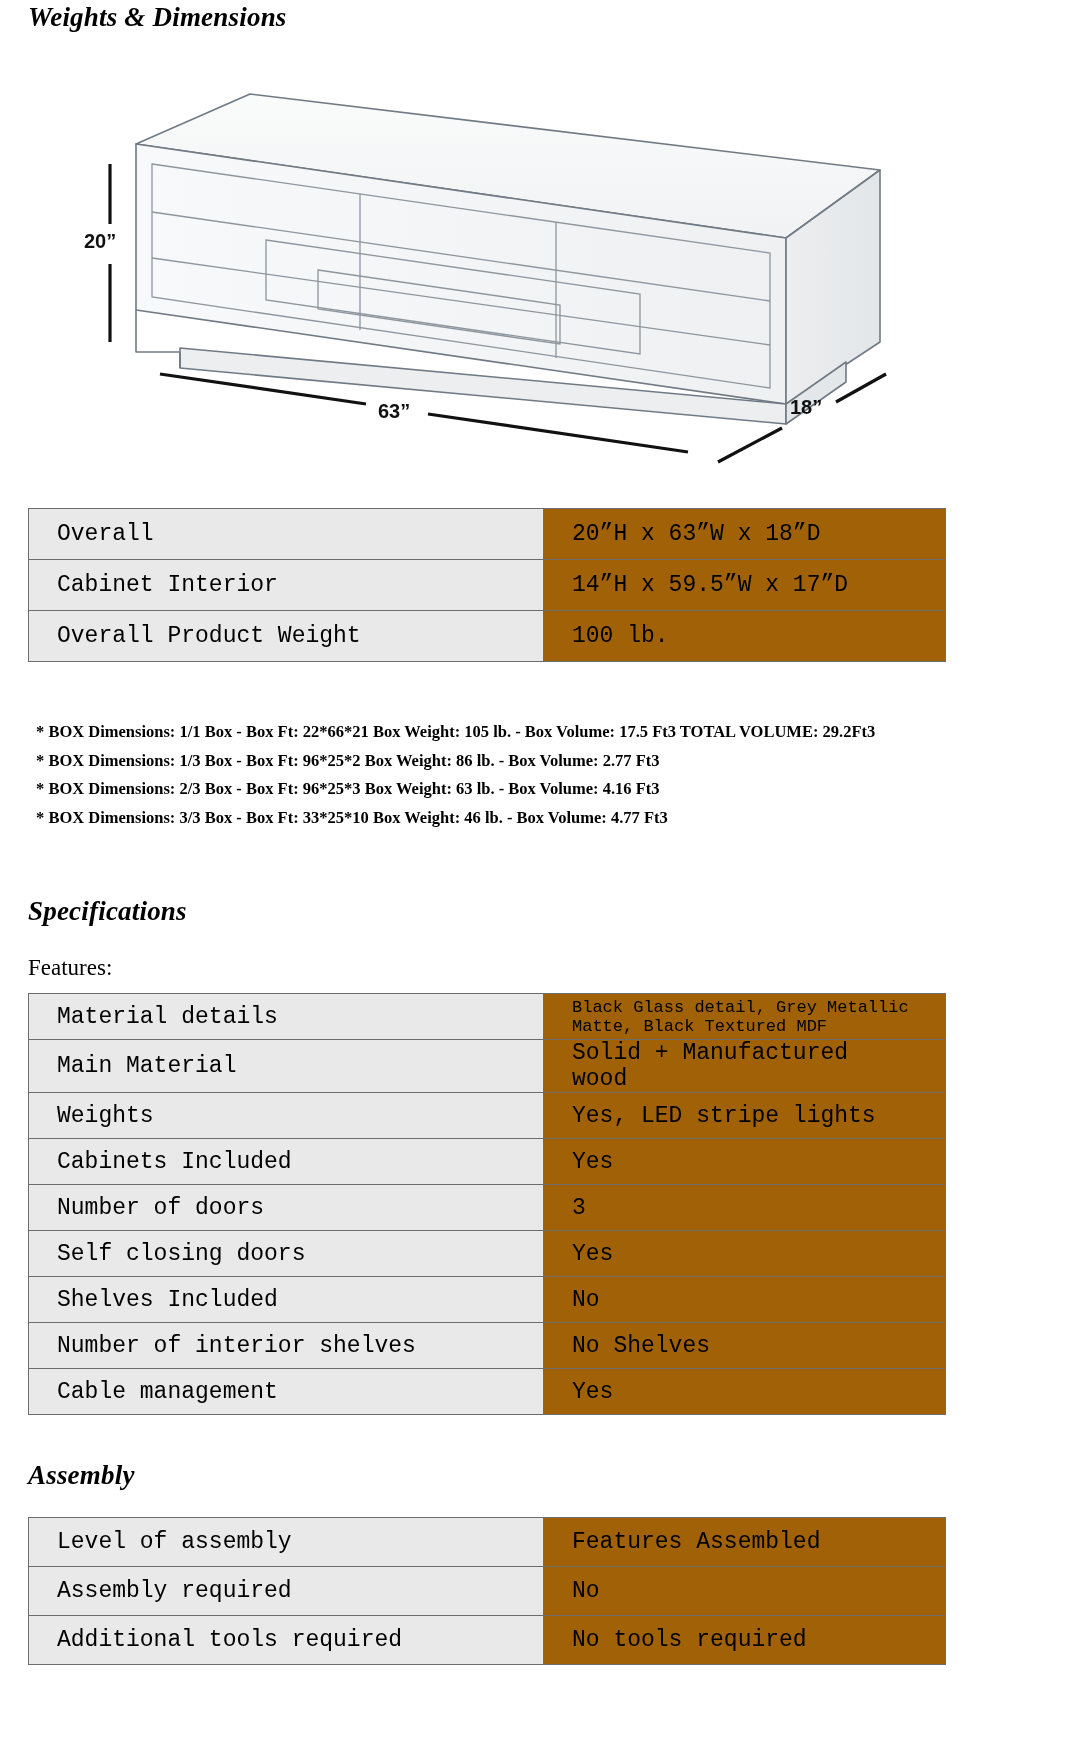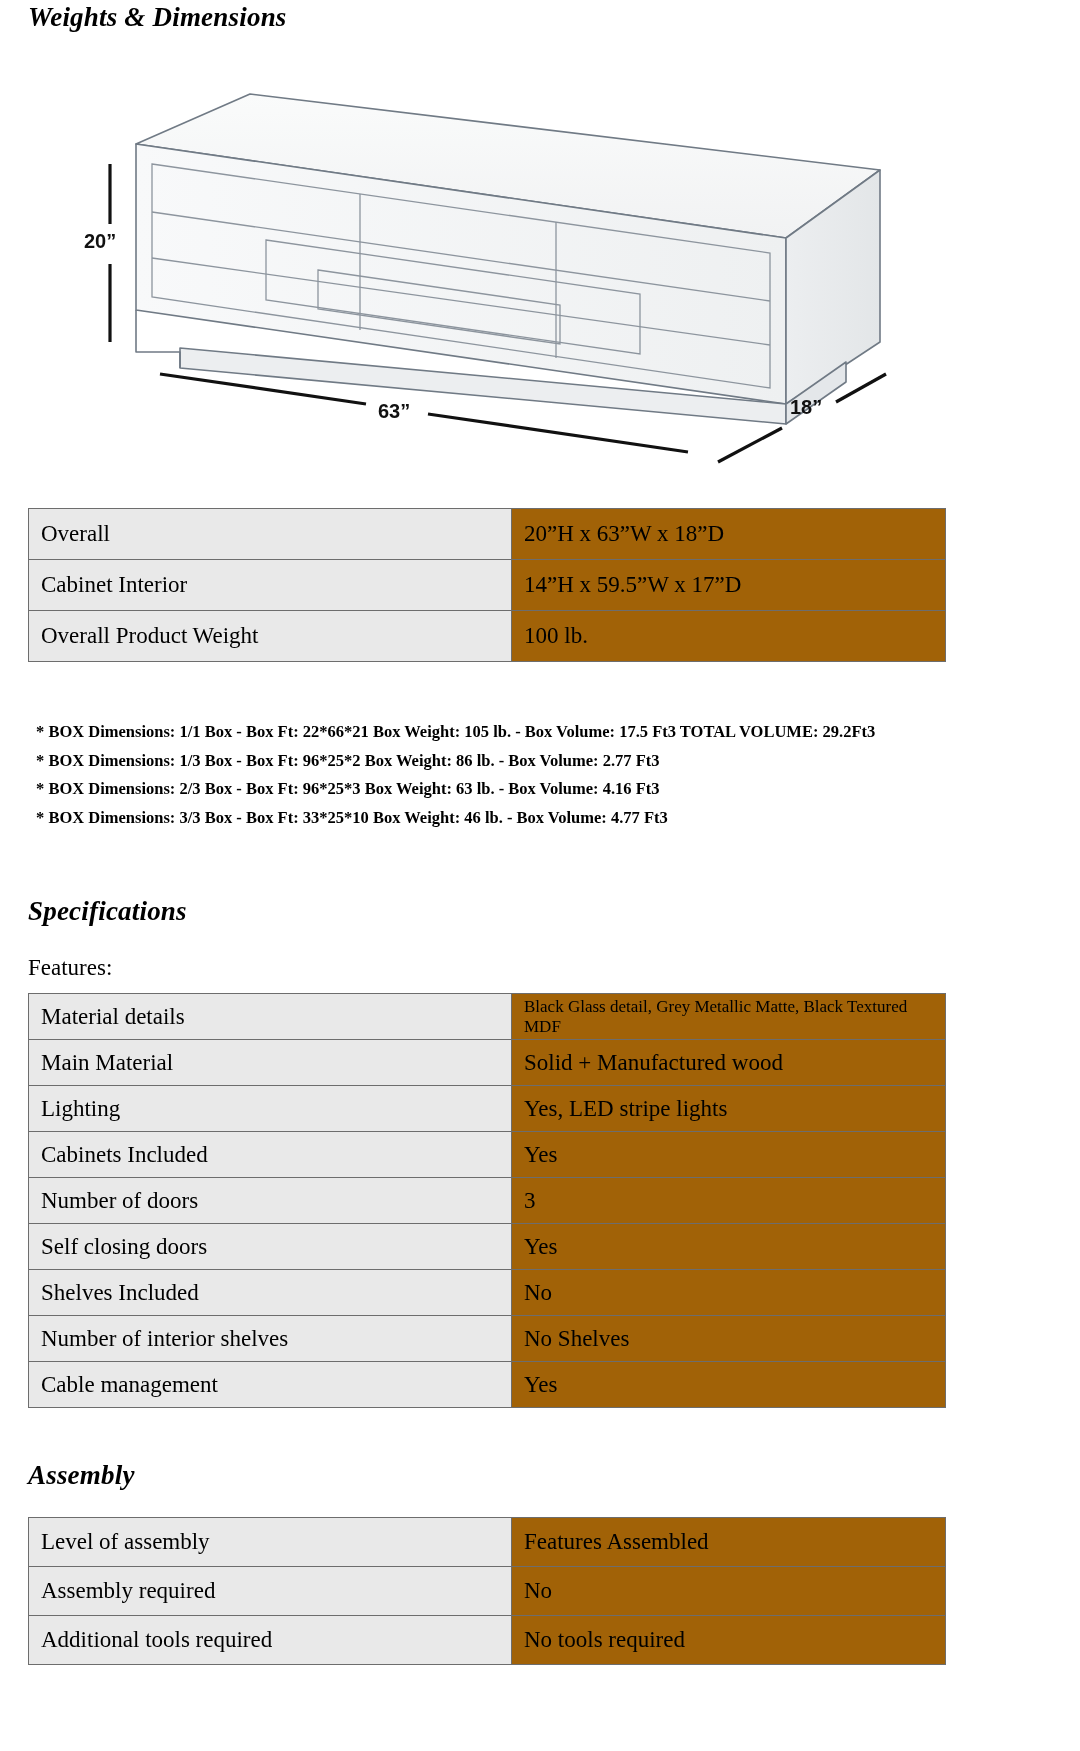--- a/index.html
+++ b/index.html
@@ -56,21 +56,22 @@
   table.spec {
     border-collapse: collapse;
     table-layout: fixed;
     width: 918px;
     position: absolute;
     left: 28px;
   }
   table.spec td {
     border: 1px solid #6d6d6d;
     vertical-align: middle;
-    padding: 0 12px;
+    padding: 0 28px;
+    font-family: Liberation Mono, monospace;
   }
   td.key {
     width: 458px;
     background: #e9e9e9;
     font-size: 23px;
     white-space: nowrap;
   }
   td.val {
     background: #a16207;
     font-size: 23px;
@@ -202,21 +203,21 @@
     <tbody>
       <tr>
         <td class="key indent">Material details</td>
         <td class="val small">Black Glass detail, Grey Metallic Matte, Black Textured MDF</td>
       </tr>
       <tr>
         <td class="key">Main Material</td>
         <td class="val">Solid + Manufactured wood</td>
       </tr>
       <tr>
-        <td class="key">Lighting</td>
+        <td class="key">Weights</td>
         <td class="val">Yes,  LED stripe lights</td>
       </tr>
       <tr>
         <td class="key">Cabinets Included</td>
         <td class="val">Yes</td>
       </tr>
       <tr>
         <td class="key indent">Number of doors</td>
         <td class="val">3</td>
       </tr>

